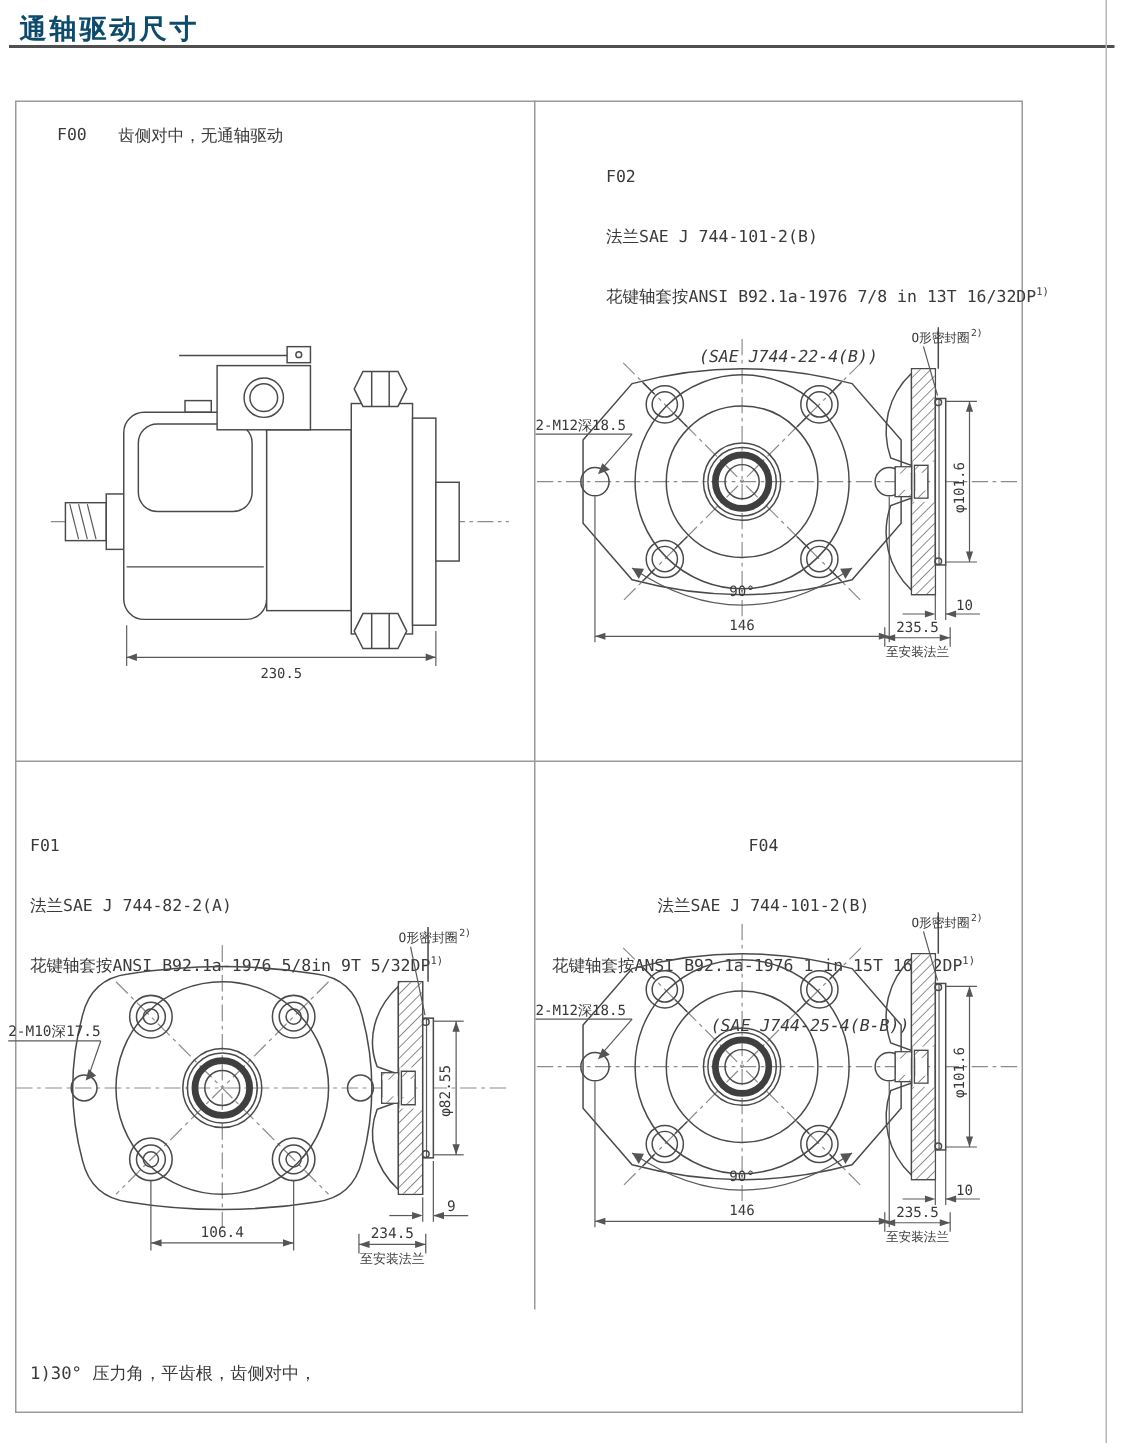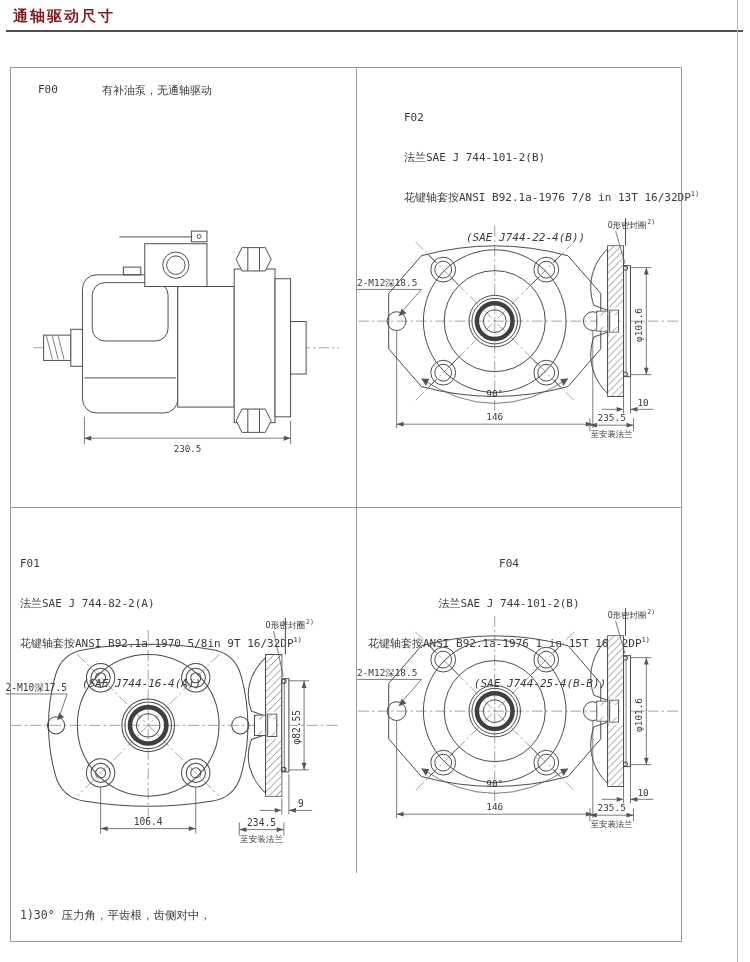--- a/index.html
+++ b/index.html
@@ -2,30 +2,30 @@
 <html><head>
 <meta charset="utf-8">
 <style>
   html,body{margin:0;padding:0;}
   body{
     width:750px;height:962px;position:relative;background:#ffffff;
     font-family:"DejaVu Sans Mono","DejaVu Sans",sans-serif;color:#3a3a3a;
     overflow:hidden;
   }
   .abs{position:absolute;}
-  .page-title{left:13px;top:7px;font-size:15px;font-weight:bold;letter-spacing:2px;color:#7f1d1d;}
+  .page-title{left:13px;top:7px;font-size:18px;font-weight:bold;letter-spacing:2px;color:#0c4a6e;}
   .title-rule{left:6px;top:30px;width:737px;height:2px;background:#4f4f4f;}
   .edge-line{left:737px;top:0;width:1px;height:962px;background:#b7b7b7;}
   .content-box{left:10px;top:67px;width:672px;height:875px;border:1.5px solid #9a9a9a;box-sizing:border-box;background:#fff;}
   .v-divider{left:356px;top:67px;width:1px;height:806px;background:#9a9a9a;}
   .h-divider{left:10px;top:507px;width:672px;height:1px;background:#9a9a9a;}
   .spec{font-size:11px;line-height:13.4px;white-space:pre;}
   .spec .indent{padding-left:62px;font-style:italic;}
   sup{font-size:7px;vertical-align:super;line-height:0;}
-  .f00-head{left:38px;top:83px;font-size:11px;display:flex;gap:44px;white-space:pre;}
+  .f00-head{left:38px;top:83px;font-size:11px;display:flex;gap:21px;white-space:pre;}
   .notes{left:20px;top:869px;font-size:11.5px;line-height:18.5px;white-space:pre;}
   .notes .ind{padding-left:16px;}
   
   svg{display:block;}
   .ln{stroke:#4a4a4a;stroke-width:1;fill:none;}
   .lnf{stroke:#4a4a4a;stroke-width:1;fill:#ffffff;}
   .thick{stroke:#3f3f3f;stroke-width:4.5;fill:none;}
   .cl{stroke:#8c8c8c;stroke-width:0.8;fill:none;stroke-dasharray:11 3 2.5 3;}
   .dim{stroke:#5a5a5a;stroke-width:0.8;fill:none;}
   .arr{fill:#555555;stroke:none;}
@@ -38,21 +38,21 @@
 <body>
 
 <div class="abs page-title">通轴驱动尺寸</div>
 <div class="abs title-rule"></div>
 <div class="abs edge-line"></div>
 <div class="abs content-box"></div>
 <div class="abs v-divider"></div>
 <div class="abs h-divider"></div>
 
 <div class="abs f00-head">
-  <span>F00</span><span>有补油泵，无通轴驱动</span>
+  <span>F00</span><span>齿侧对中，无通轴驱动</span>
 </div>
 
 <svg class="abs" style="left:30px;top:224px;" width="316" height="232" viewBox="0 0 325 238">
 
   <line class="cl" x1="4" y1="127" x2="318" y2="127"></line>
 
   <rect class="lnf" x="14" y="114" width="28" height="26"></rect>
   <line class="dim" x1="17" y1="115" x2="23" y2="139"></line>
   <line class="dim" x1="23" y1="115" x2="29" y2="139"></line>
   <line class="dim" x1="29" y1="115" x2="35" y2="139"></line>
@@ -202,22 +202,21 @@
   <line class="dim" x1="236" y1="211" x2="280" y2="211"></line>
   <polygon class="arr" points="236,211 243,208.6 243,213.4"></polygon>
   <polygon class="arr" points="280,211 273,208.6 273,213.4"></polygon>
   <text class="dt mid" x="258" y="207">235.5</text>
   <text class="dtc mid" x="258" y="223">至安装法兰</text>
 </svg>
 
 <div class="abs spec" style="left:20px;top:530px;">
   <div>F01</div>
   <div>法兰SAE J 744-82-2(A)</div>
-  <div><span>花键轴套按ANSI B92.1a-1970 5/8in 9T 16/32DP</span><sup>1)</sup></div>
-  <div class="indent">(SAE J744-16-4(A))</div>
+  <div><span>花键轴套按ANSI B92.1a-1976 5/8in 9T 5/32DP</span><sup>1)</sup></div>
 </div>
 
 <svg class="abs" style="left:4px;top:616px;" width="340" height="246" viewBox="0 0 335 243">
   <defs>
     <pattern id="pf01" patternUnits="userSpaceOnUse" width="5" height="5" patternTransform="rotate(45)">
       <rect width="5" height="5" fill="#ffffff"></rect>
         <line x1="0" y1="0" x2="0" y2="5" stroke="#6a6a6a" stroke-width="1"></line>
     </pattern>
   </defs>
   <line class="cl" x1="6" y1="108" x2="330" y2="108"></line>

